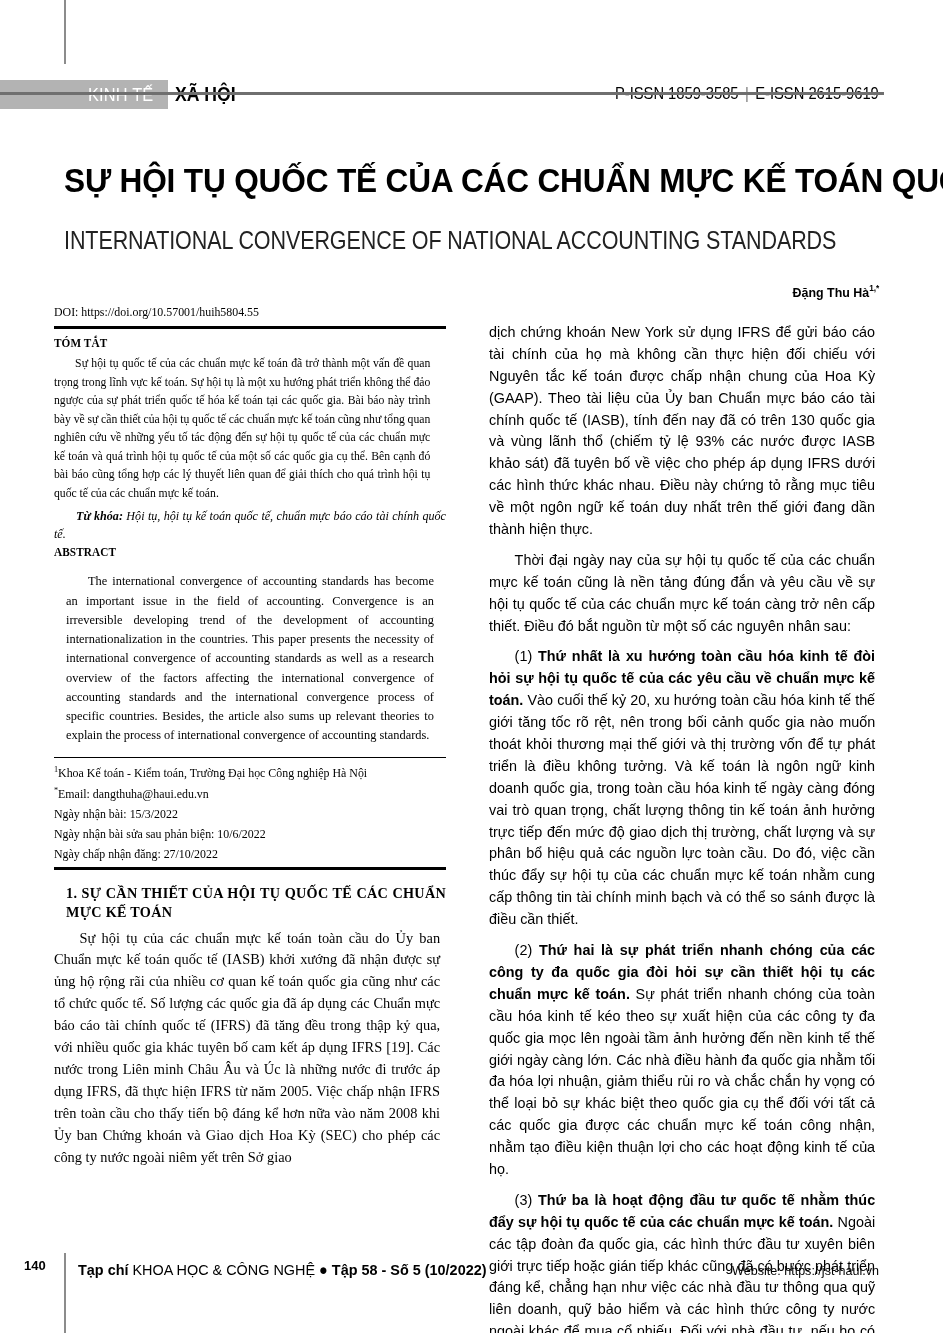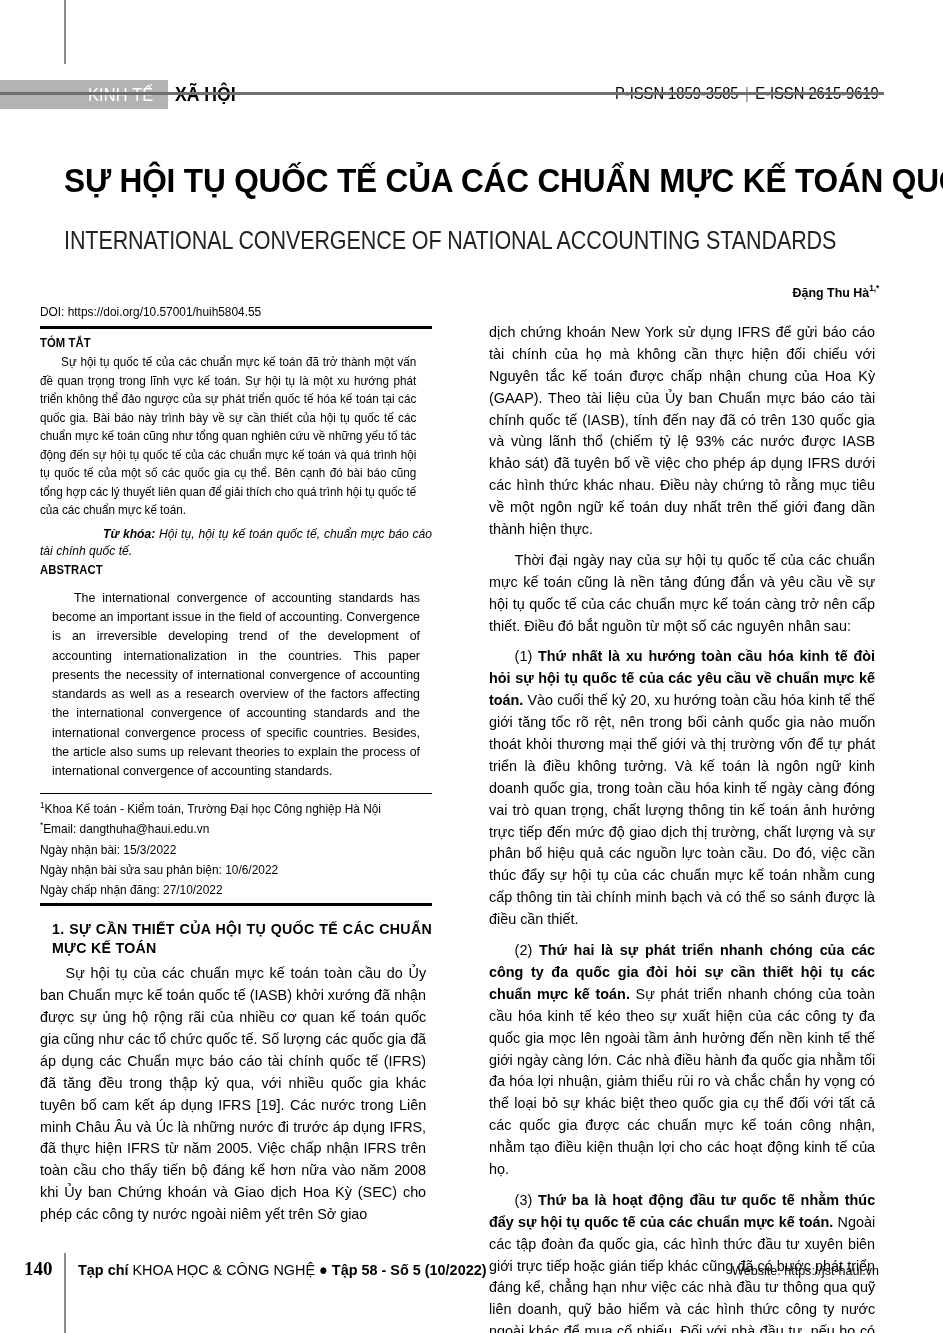--- a/index.html
+++ b/index.html
@@ -129,21 +129,21 @@
     white-space: nowrap;
   }
   .author sup { font-size: 9px; font-weight: 700; }
 
   
   .col {
     position: absolute;
     top: 305px;
     width: 392px;
   }
-  .col-left  { left: 40px; }
+  .col-left  { left: 54px; font-family: Liberation Serif, serif; }
   .col-right { left: 489px; top: 322px; width: 392px; }
 
   .doi {
     font-size: 12.5px;
     line-height: 1.2;
     margin: 0 0 6px 0;
     transform: scaleX(0.95);
     transform-origin: left top;
     white-space: nowrap;
   }
@@ -184,21 +184,21 @@
     text-indent: 22px;
   }
   .kw {
     font-size: 12.1px;
     line-height: 1.45;
     text-align: justify;
     margin: 6px 0 2px 0;
     text-indent: 22px;
     font-style: italic;
   }
-  .kw b { font-style: italic; font-weight: 700; margin-left: 41px; }
+  .kw b { font-style: italic; font-weight: 700; }
 
   .affil {
     font-size: 12.4px;
     line-height: 1.62;
     margin: 0;
     transform: scaleX(0.96);
     transform-origin: left top;
   }
   .affil sup { font-size: 8.5px; }
 
@@ -228,23 +228,22 @@
     left: 64px;
     top: 1253px;
     width: 2px;
     height: 80px;
     background: #8c8c8c;
   }
   .folio {
     position: absolute;
     left: 24px;
     top: 1258px;
-    font-size: 19px;
-    font-weight: 700;
-    font-family: Liberation Serif, serif;
+    font-size: 13px;
+    font-weight: 700;
   }
   .footer-text {
     position: absolute;
     left: 78px;
     top: 1261px;
     font-size: 15.5px;
     white-space: nowrap;
     transform: scaleX(0.93);
     transform-origin: left top;
   }

